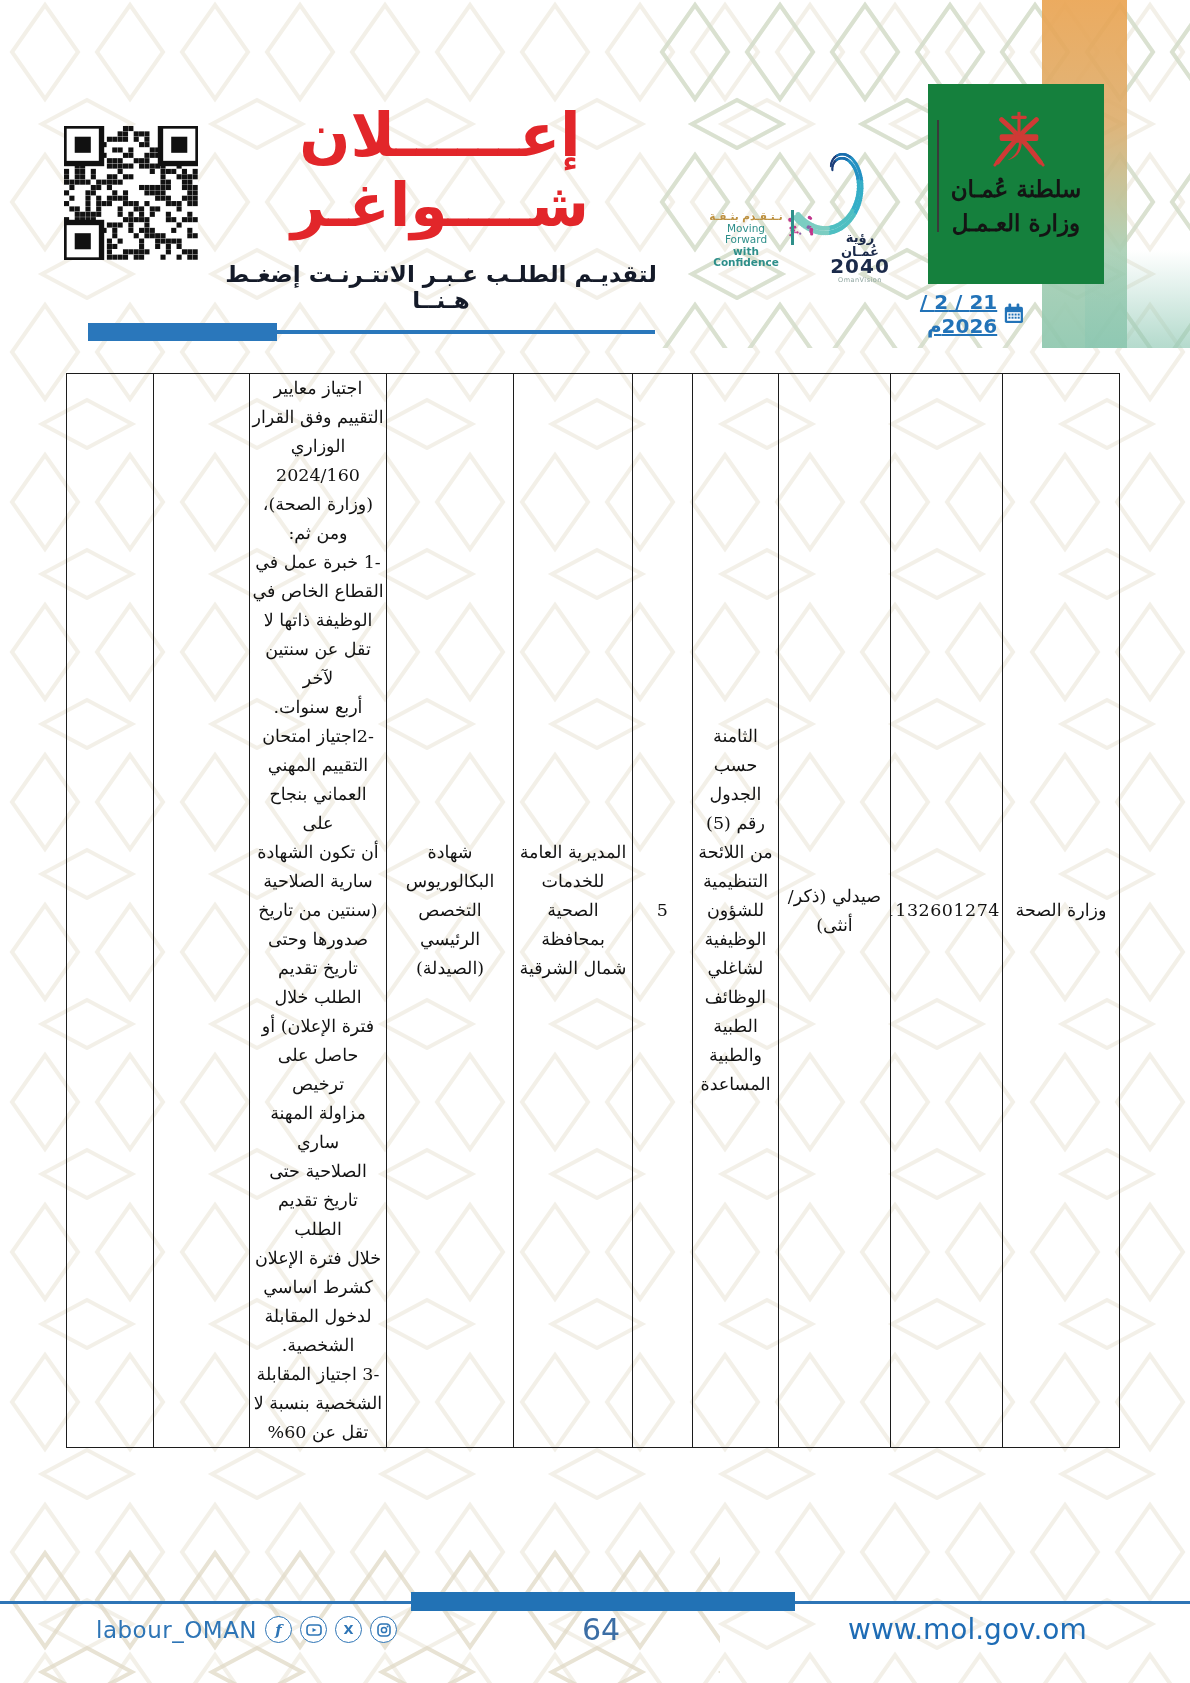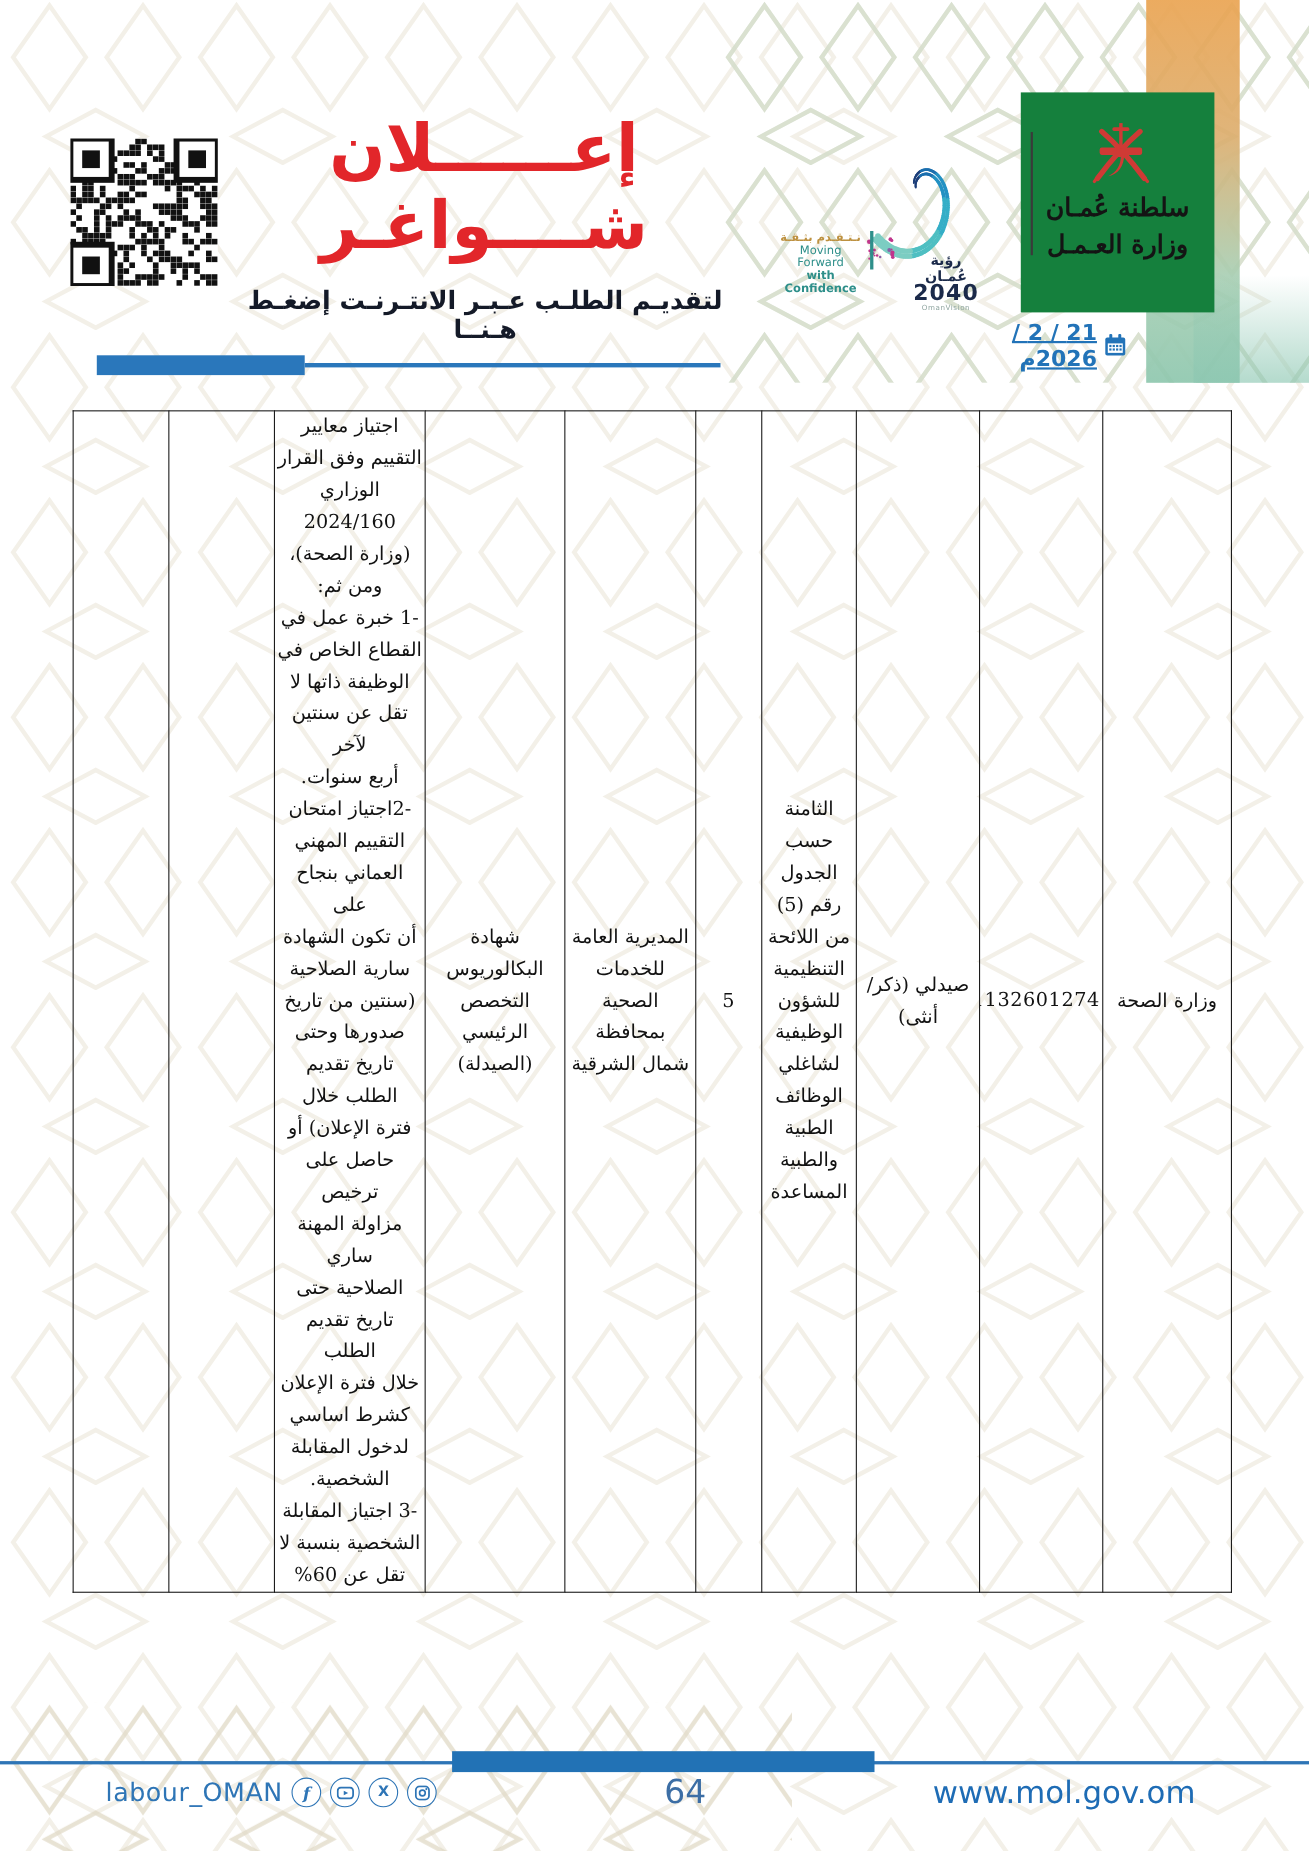--- a/index.html
+++ b/index.html
@@ -42,21 +42,21 @@
   table.vac{position:absolute;left:66px;top:373px;width:1053px;border-collapse:collapse;
             table-layout:fixed;font-family:"DejaVu Serif",serif;color:#121212;}
   table.vac td{border:1.5px solid #1c1c1c;text-align:center;vertical-align:middle;
                font-size:17.5px;line-height:29px;white-space:pre-line;padding:0 2px;
                height:889px;overflow:hidden;}
   td.req{line-height:28.7px;padding-top:4px;}
   td.num{font-size:19px;letter-spacing:.5px;}
   
   .fline{left:0;top:1601px;width:1190px;height:3px;background:#2e75b6;}
   .fbar{left:411px;top:1592px;width:384px;height:19px;background:#2272b5;z-index:3;}
-  .pagenum{left:563px;top:1612px;width:120px;text-align:center;color:#3c6ea5;font-size:30px;}
+  .pagenum{left:541px;top:1612px;width:120px;text-align:center;color:#3c6ea5;font-size:30px;}
   .social{left:96px;top:1616px;display:flex;flex-direction:row;align-items:center;gap:8px;direction:ltr;}
   .handle{color:#2e75b6;font-size:23px;letter-spacing:.5px;}
   .sicon{width:27px;height:27px;border:1.7px solid #2e75b6;border-radius:50%;box-sizing:border-box;
          display:flex;align-items:center;justify-content:center;color:#2e75b6;cursor:pointer;background:#fff;}
   .sicon .glyph-f{font-family:"DejaVu Serif",serif;font-weight:700;font-size:15px;font-style:italic;}
   .sicon .glyph-x{font-weight:800;font-size:13px;font-family:"DejaVu Sans",sans-serif;}
   .site{left:848px;top:1613px;width:272px;text-align:left;direction:ltr;color:#1e6cb5;
         font-size:28px;cursor:pointer;}
   .qrbox{left:64px;top:126px;width:134px;height:134px;background:#fff;}
 </style>

